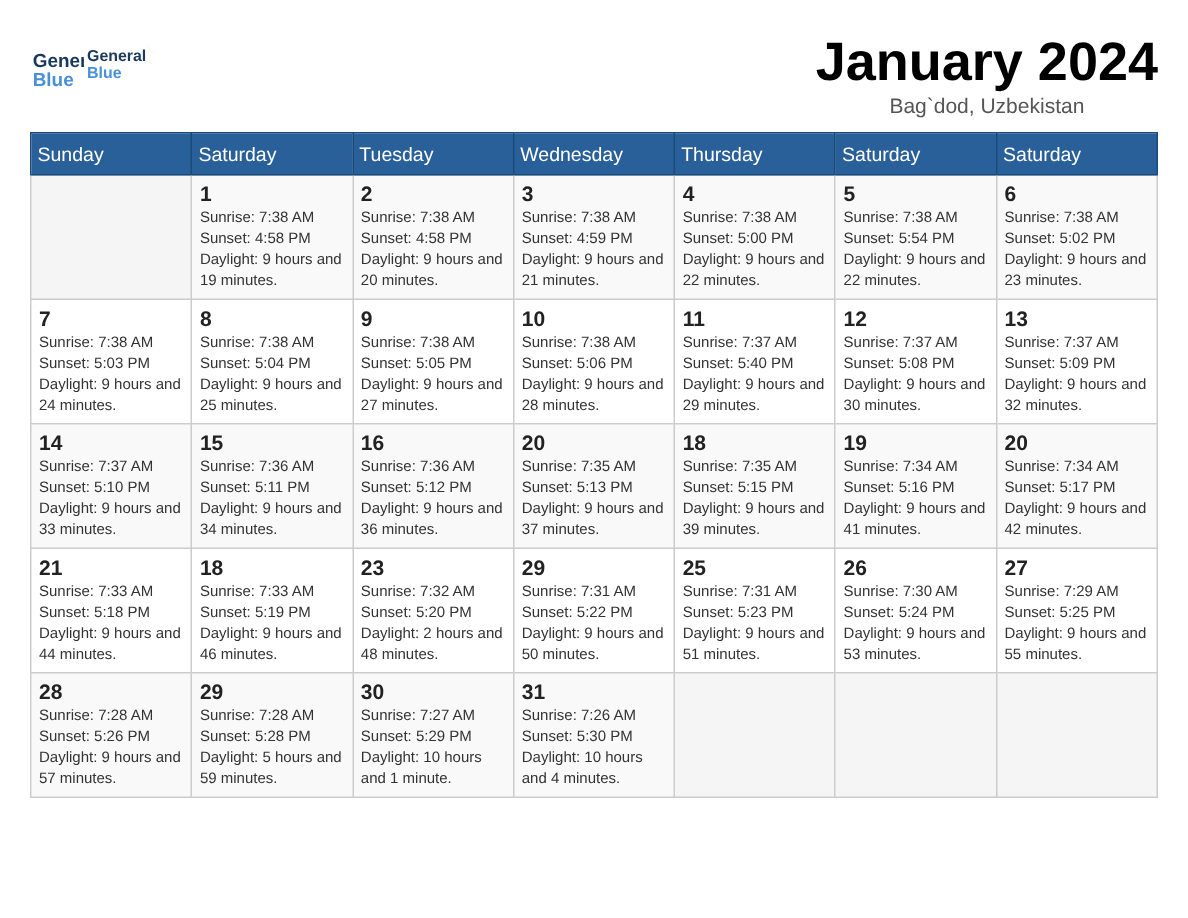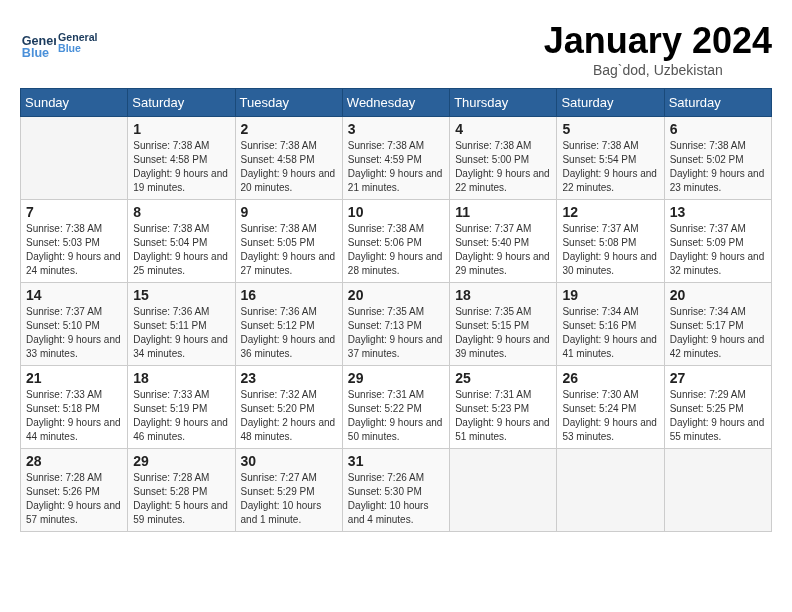--- a/index.html
+++ b/index.html
@@ -249,21 +249,21 @@
         <div class="day-info">
           <span>Sunrise: 7:36 AM</span><br>
           <span>Sunset: 5:12 PM</span><br>
           <span>Daylight: 9 hours and 36 minutes.</span>
         </div>
       </td>
         <td>
         <span class="day-number">20</span>
         <div class="day-info">
           <span>Sunrise: 7:35 AM</span><br>
-          <span>Sunset: 7:13 PM</span><br>
+          <span>Sunset: 5:13 PM</span><br>
           <span>Daylight: 9 hours and 37 minutes.</span>
         </div>
       </td>
         <td>
         <span class="day-number">18</span>
         <div class="day-info">
           <span>Sunrise: 7:35 AM</span><br>
           <span>Sunset: 5:15 PM</span><br>
           <span>Daylight: 9 hours and 39 minutes.</span>
         </div>

